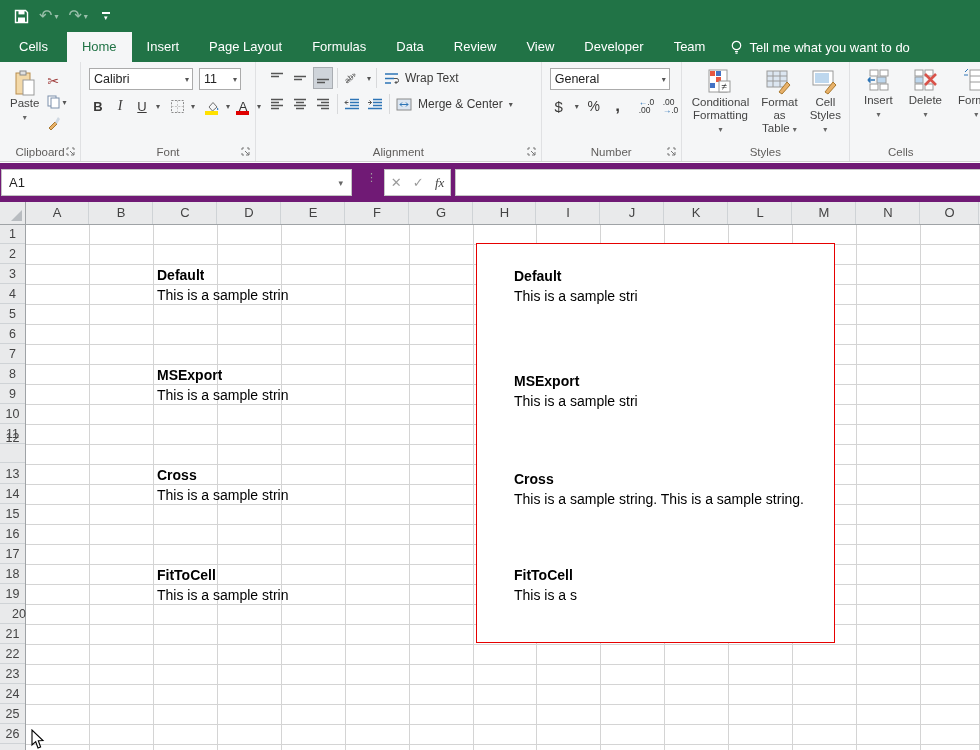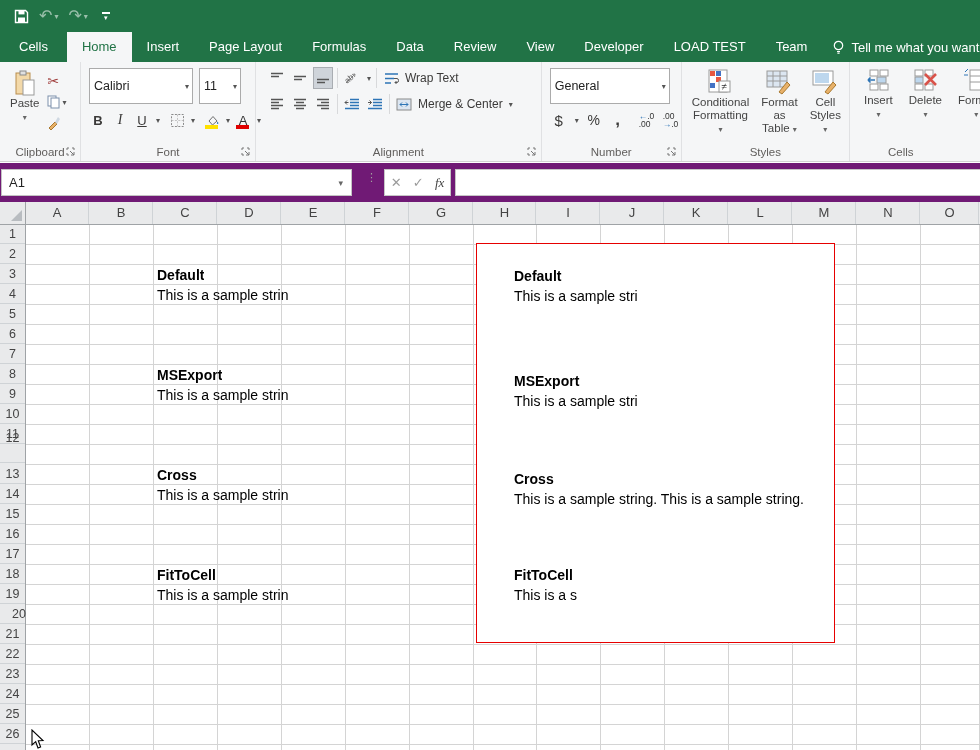--- a/index.html
+++ b/index.html
@@ -29,21 +29,21 @@
   .group { position:relative; height:100%; border-right:1px solid #e0e1e3; display:flex; flex-direction:column; }
   .group-label { position:absolute; bottom:3px; left:0; right:0; text-align:center; font-size:11.5px; color:#605e5c; }
   .launcher { position:absolute; bottom:4px; right:4px; width:11px; height:11px; }
   .g-content { flex:1; display:flex; padding:6px 4px 18px 6px; }
 
   .bigbtn { display:flex; flex-direction:column; align-items:center; justify-content:flex-start; font-size:11.5px; color:#444; text-align:center; padding:2px 4px; line-height:13px; }
   .bigbtn .car { font-size:8px; color:#666; margin-top:1px; }
   .minicol { display:flex; flex-direction:column; justify-content:flex-start; gap:3px; margin-left:4px; padding-top:4px; }
   .minibtn { display:flex; align-items:center; height:18px; font-size:12px; color:#444; }
 
-  .combo { background:#fff; border:1px solid #ababab; height:36px; display:flex; align-items:center; font-size:12.5px; color:#222; padding:0 4px; position:relative; }
+  .combo { background:#fff; border:1px solid #ababab; height:22px; display:flex; align-items:center; font-size:12.5px; color:#222; padding:0 4px; position:relative; }
   .combo .car { position:absolute; right:3px; font-size:8px; color:#555; }
 
   .two-row { display:flex; flex-direction:column; gap:6px; width:100%; }
   .r { display:flex; align-items:center; gap:6px; }
   .tool { display:flex; align-items:center; justify-content:center; min-width:18px; height:20px; font-size:13px; color:#3b3a39; }
   .tool.sel { background:#cfd4da; outline:1px solid #a9adb2; }
   .tcar { font-size:8px; color:#555; margin-left:1px; }
   .vsep { width:1px; height:20px; background:#d8d9db; }
   .lbl12 { font-size:12px; color:#3b3a39; white-space:nowrap; }
   .bB { font-weight:bold; font-size:13px; }
@@ -114,21 +114,20 @@
 <div id="tabrow">
   <div class="tab file">Cells</div>
   <div class="tab active">Home</div>
   <div class="tab">Insert</div>
   <div class="tab">Page Layout</div>
   <div class="tab">Formulas</div>
   <div class="tab">Data</div>
   <div class="tab">Review</div>
   <div class="tab">View</div>
   <div class="tab">Developer</div>
-  <div class="tab">LOAD TEST</div>
   <div class="tab">Team</div>
   <div id="tellme">
     <svg width="13" height="15" viewBox="0 0 13 15">
         <circle cx="6.5" cy="5.5" r="4.2" fill="none" stroke="#fff" stroke-width="1.2"></circle>
         <path d="M5 11.5 h3 M5.4 13.2 h2.2" stroke="#fff" stroke-width="1.2" fill="none"></path>
       </svg>
     <span>Tell me what you want to do</span>
   </div>
 </div>
 

